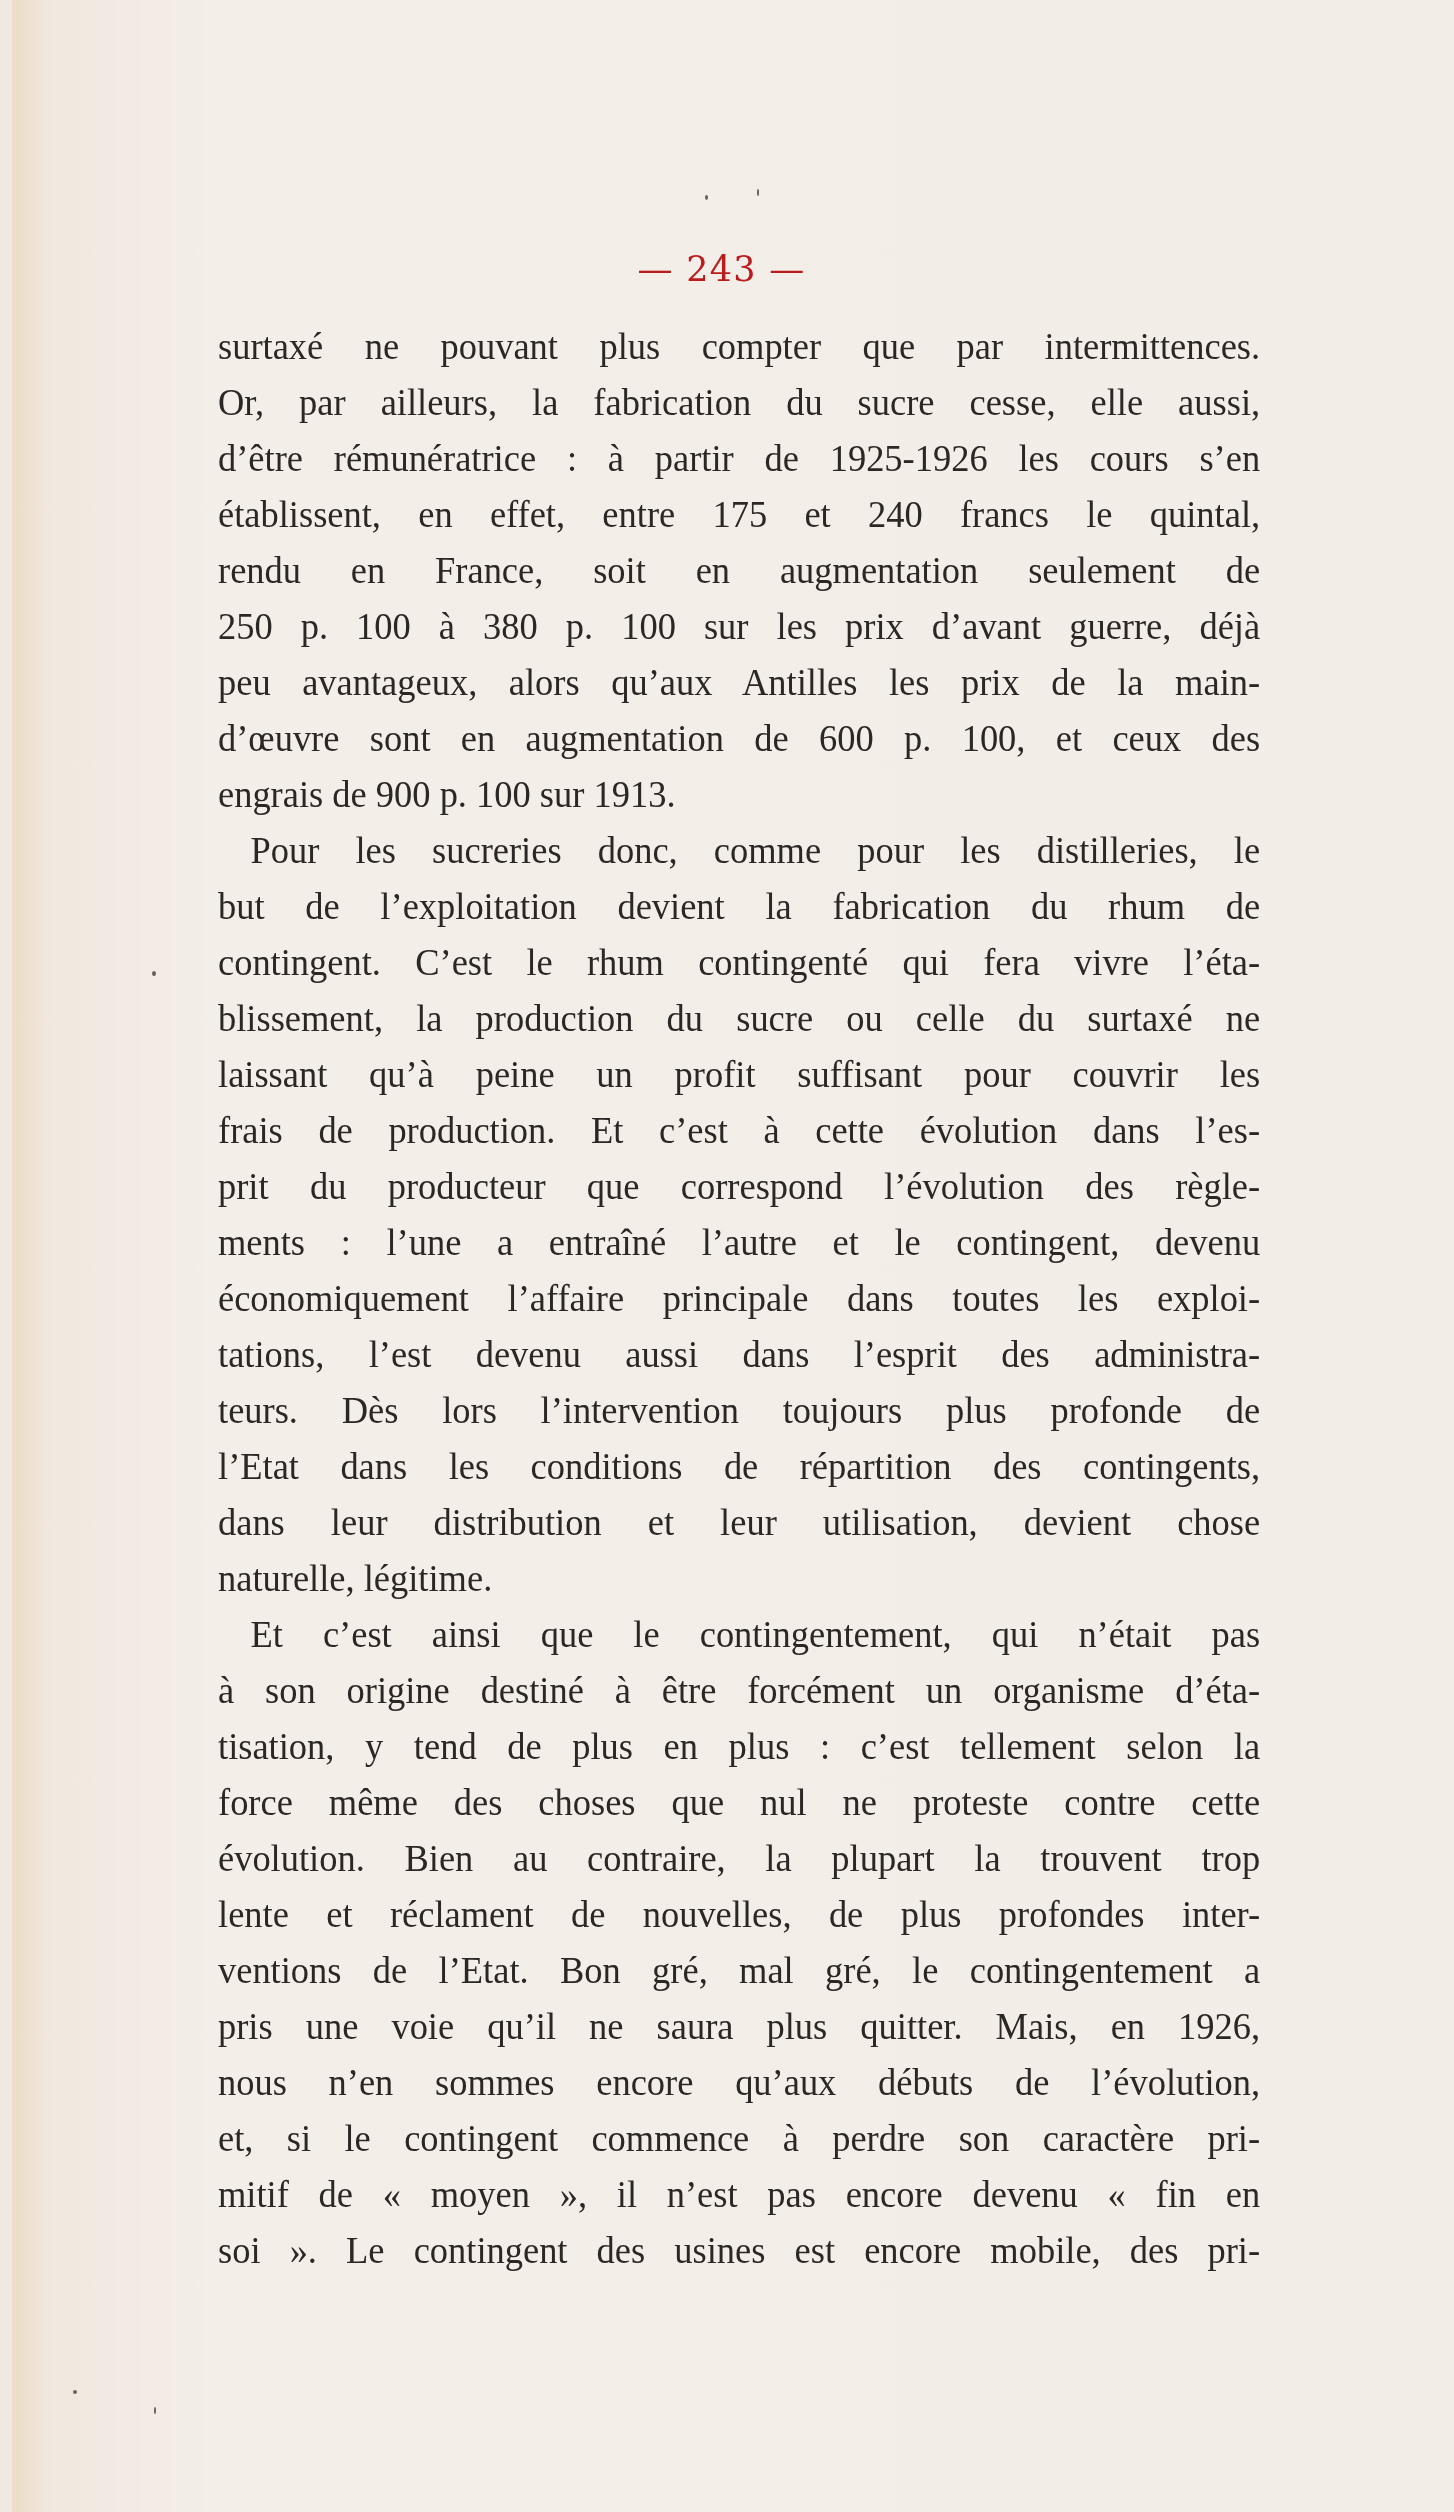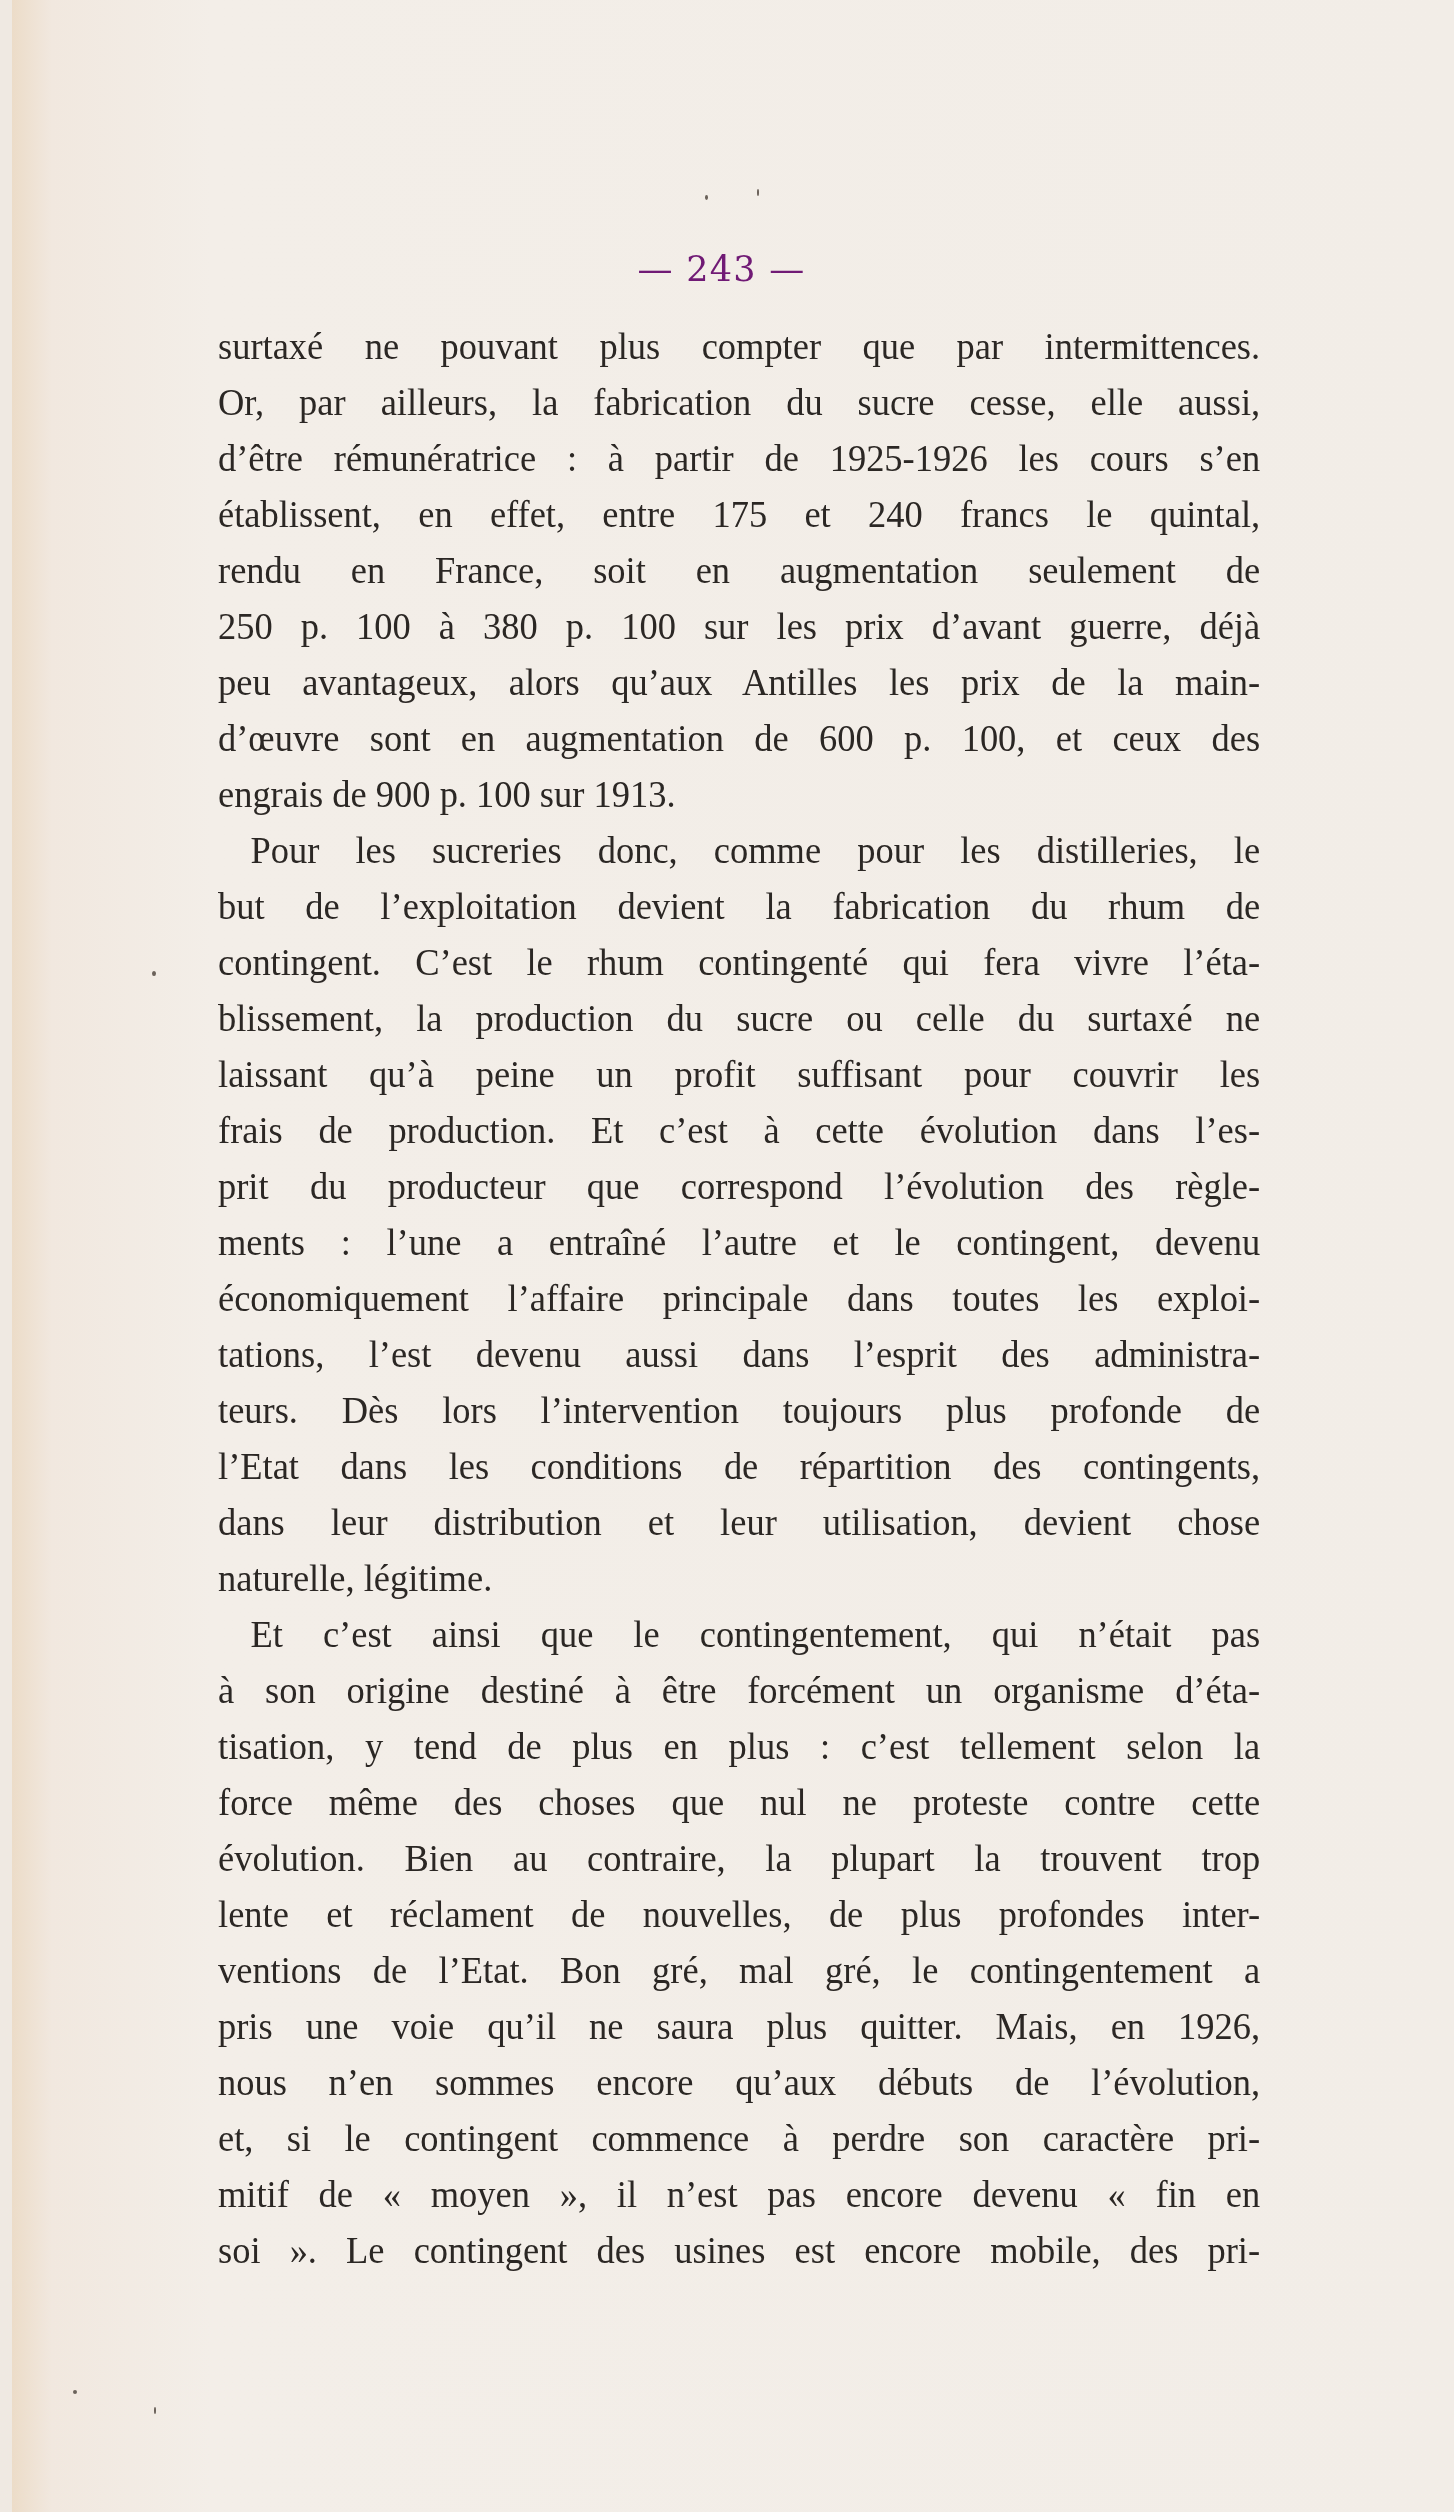--- a/index.html
+++ b/index.html
@@ -9,21 +9,21 @@
     position: relative; overflow: hidden;
   }
   .page {
     position: absolute; left: 12px; top: 0; width: 1443px; height: 2512px;
     background: linear-gradient(90deg, #ecdcc8 0px, #f1e8df 40px, #f3eee8 199px, #f2ede7 100%);
   }
   .page-number {
     position: absolute; top: 249px; left: 0; width: 1443px;
     text-align: center;
     font-family: "DejaVu Serif", serif;
-    font-size: 35px; color: #701a75; letter-spacing: 1.3px;
+    font-size: 35px; color: #b91c1c; letter-spacing: 1.3px;
   }
   .text-block {
     position: absolute; left: 218px; top: 319px; width: 1058px;
     font-family: "Liberation Serif", serif;
     font-size: 37px; line-height: 56px; color: #2b2724;
     transform: scaleX(0.985); transform-origin: left top;
   }
   .line { display: block; white-space: nowrap; text-align: justify; text-align-last: justify; height: 56px; }
   .line.last { text-align-last: left; }
   .line.indent { padding-left: 33px; }

